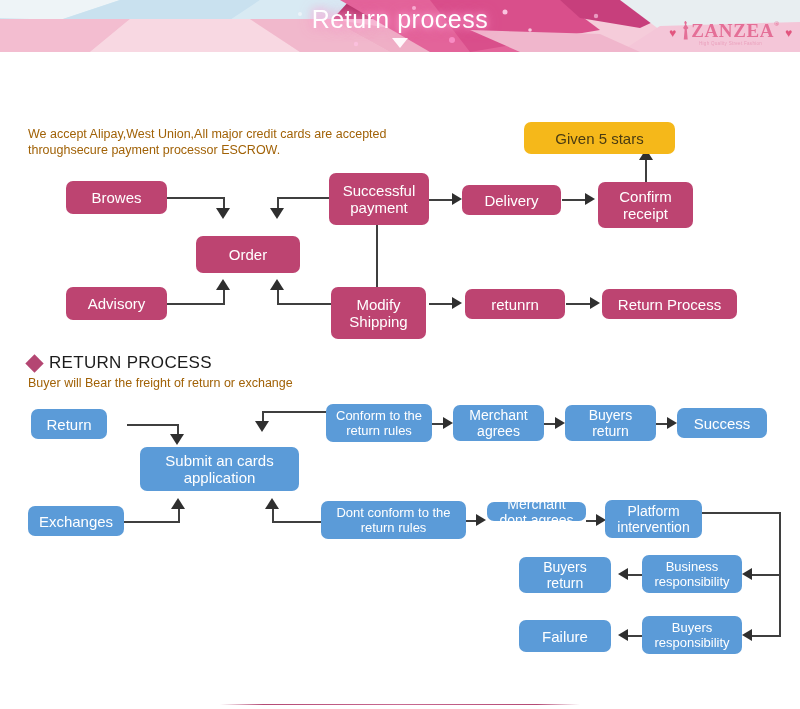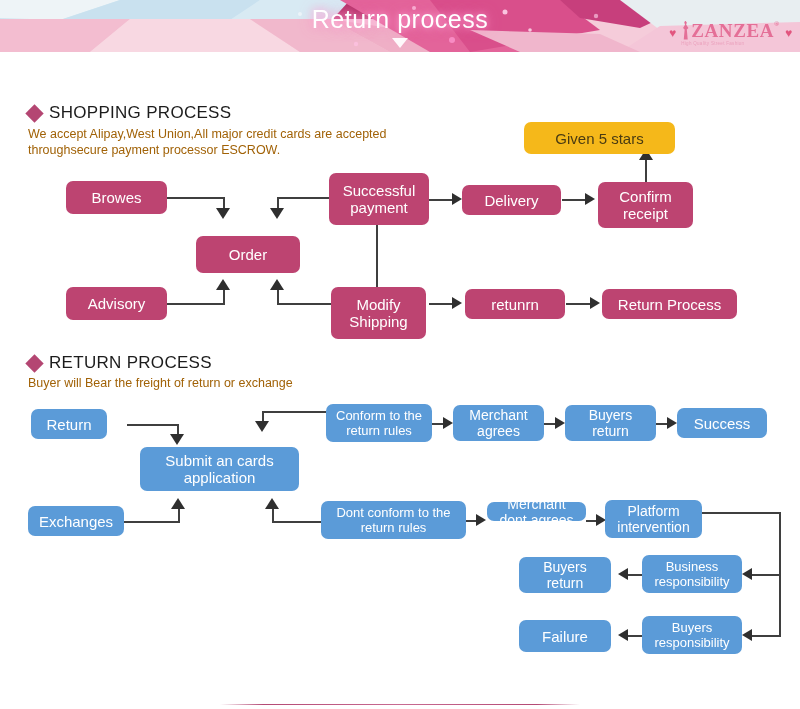--- a/index.html
+++ b/index.html
@@ -31,21 +31,21 @@
     width: 0; height: 0;
     border-left: 8px solid transparent;
     border-right: 8px solid transparent;
     border-top: 10px solid rgba(255,255,255,.92);
   }
   .logo-wrap {
     position: absolute; right: 8px; top: 16px; height: 34px; z-index: 7;
     display: flex; align-items: center; gap: 5px;
   }
   .logo-heart { color: #e2557f; font-size: 12px; line-height: 1; }
-  .logo-mark { position: relative; display: flex; flex-direction: column; }
+  .logo-mark { position: relative; display: flex; flex-direction: column; align-items: center; }
   .logo-text {
     font-family: "Liberation Serif", serif;
     font-size: 19px; font-weight: bold; letter-spacing: .6px;
     color: #e46f97; line-height: 1;
     display: flex; align-items: flex-start;
   }
   .logo-fig {
     width: 9px; height: 19px; margin-right: 1px;
     background: #e46f97;
     clip-path: polygon(45% 0, 62% 10%, 55% 22%, 80% 40%, 62% 48%, 72% 100%, 28% 100%, 38% 48%, 20% 40%, 42% 22%, 34% 10%);
@@ -145,24 +145,20 @@
           <span class="logo-fig"></span>
           <span>ZANZEA</span>
           <span class="logo-reg">®</span>
         </span>
         <span class="logo-sub">High Quality Street Fashion</span>
       </span>
       <span class="logo-heart">♥</span>
     </div>
   </div>
 
-  <div class="sec-head" style="left:28px; top:103px;">
-    <span class="diamond"></span>
-    <span class="sec-title">SHOPPING PROCESS</span>
-  </div>
   <div class="sec-sub" style="left:28px; top:126px;">
     <div>We accept Alipay,West Union,All major credit cards are accepted</div>
     <div>throughsecure payment processor ESCROW.</div>
   </div>
 
   <div class="conn h" style="left:167px; top:197px; width:58px;"></div>
   <div class="conn v" style="left:223px; top:197px; height:15px;"></div>
   <div class="arrow down" style="left:216px; top:208px;"></div>
 
   <div class="conn h" style="left:277px; top:197px; width:52px;"></div>

